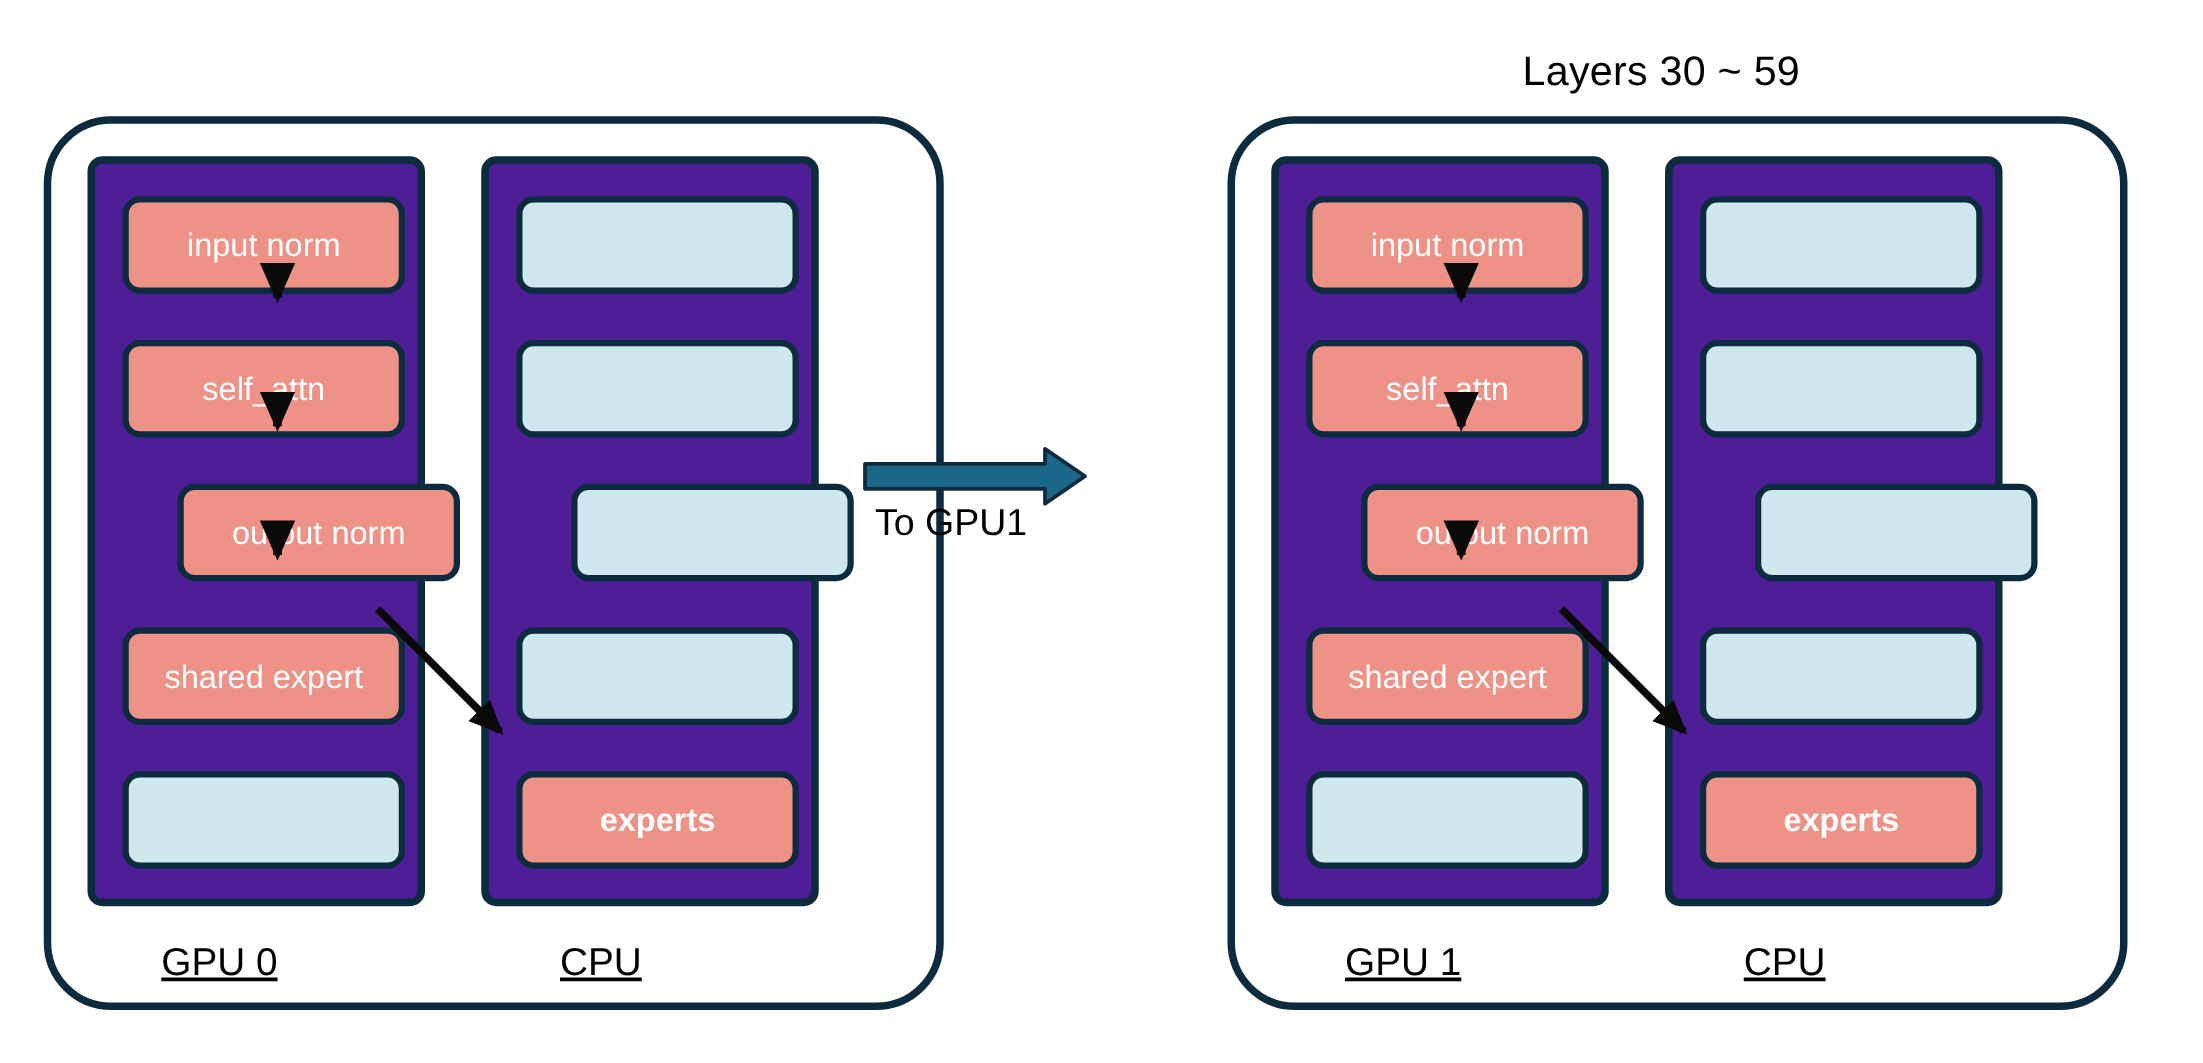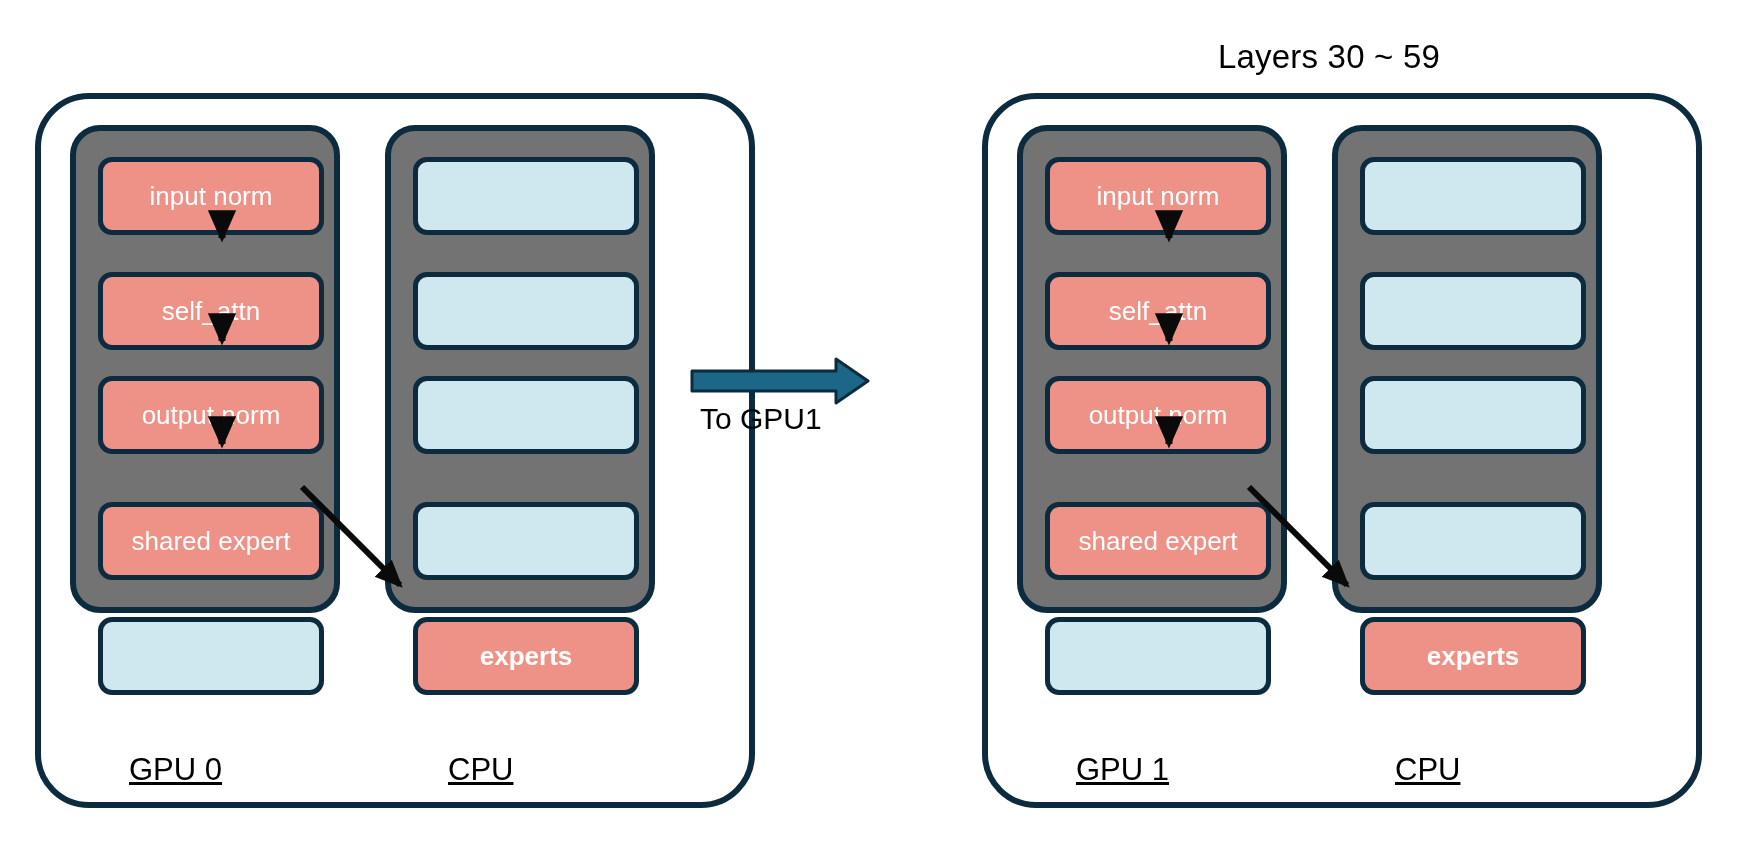--- a/index.html
+++ b/index.html
@@ -40,26 +40,26 @@
     background: #ffffff;
     box-sizing: border-box;
   }
   #device-left  { left: 35px;  top: 93px; width: 720px; height: 715px; }
   #device-right { left: 982px; top: 93px; width: 720px; height: 715px; }
 
   
   .column {
     position: absolute;
     border: 6px solid #0D2B3E;
-    border-radius: 30px;
-    background: #737373;
+    border-radius: 12px;
+    background: #4c1d95;
     box-sizing: border-box;
     top: 26px;
     width: 270px;
-    height: 488px;
+    height: 600px;
   }
   .column.gpu-col { left: 29px; }
   .column.cpu-col { left: 344px; font-weight: bold; }
 
   
   .slot {
     position: absolute;
     left: 22px;
     width: 226px;
     height: 78px;
@@ -71,21 +71,21 @@
     justify-content: center;
     color: #ffffff;
     font-size: 26px;
     white-space: nowrap;
   }
   .slot.red   { background: #EE9287; }
   .slot.blue  { background: #CFE7EE; }
 
   .slot.s0 { top: 26px; }
   .slot.s1 { top: 141px; }
-  .slot.s2 { top: 245px; }
+  .slot.s2 { top: 256px; margin-left: 44px; }
   .slot.s3 { top: 371px; }
   .slot.s4 { top: 486px; }
 
   
   .device-footer-label {
     position: absolute;
     font-size: 31px;
     color: #000000;
     white-space: nowrap;
     bottom: 14px;

